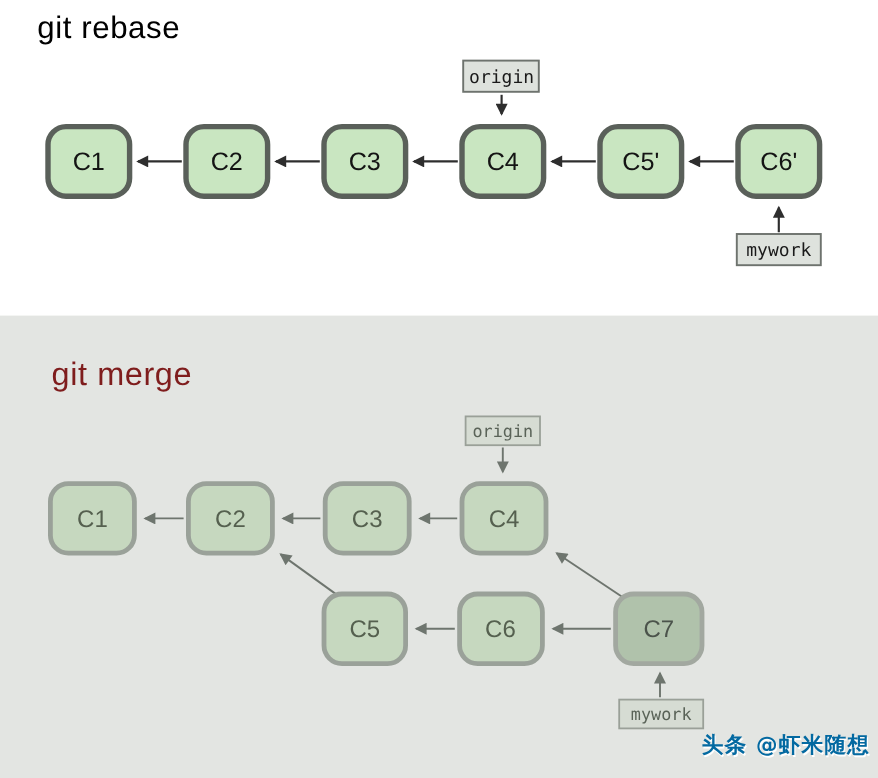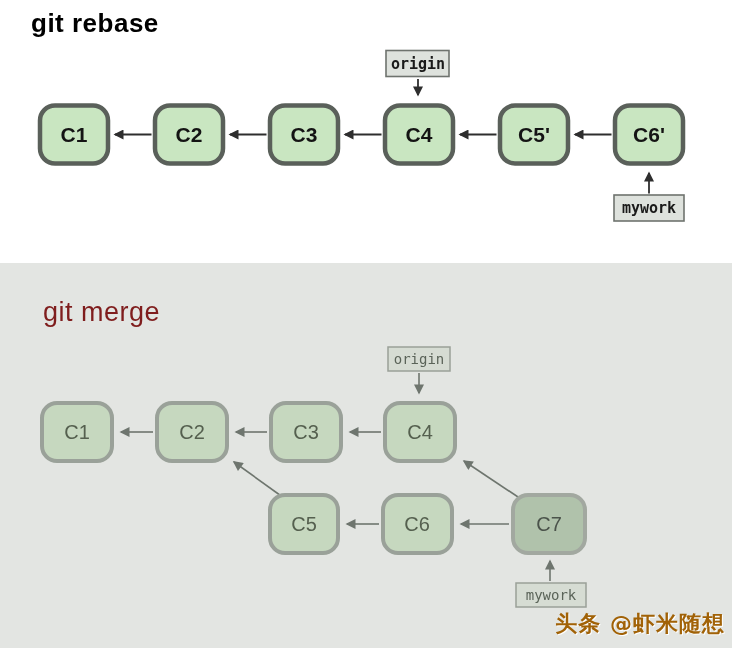--- a/index.html
+++ b/index.html
@@ -1,19 +1,19 @@
 <!DOCTYPE html>
 <html><head>
 <meta charset="utf-8">
 <style>
   html,body{margin:0;padding:0;}
   .page{position:relative;width:732px;height:648px;background:#ffffff;overflow:hidden;
         font-family:"Liberation Sans",sans-serif;}
   .panel{position:absolute;left:0;width:732px;}
-  .panel-rebase{top:0;height:263px;background:#ffffff;font-weight:bold;}
+  .panel-rebase{top:0;height:263px;background:#ffffff;}
   .panel-merge{top:263px;height:385px;background:#e3e5e2;}
   .diagram-svg{position:absolute;left:0;top:0;display:block;}
   .title{position:absolute;font-size:26px;letter-spacing:0.5px;white-space:nowrap;}
   .title-rebase{left:31px;top:8px;color:#000000;}
   .title-merge{left:43px;top:34px;color:#7f1d1d;font-size:27px;}
 
   
   .node-r{stroke:#5a605a;stroke-width:4.5;}
   .node-label-r{font-family:"Liberation Sans",sans-serif;font-size:21px;fill:#141414;
                 text-anchor:middle;}
@@ -26,22 +26,22 @@
   .node-m{stroke:#9aa199;stroke-width:4;}
   .node-merge-commit{stroke:#a2a8a0;stroke-width:4;}
   .node-label-m{font-family:"Liberation Sans",sans-serif;font-size:20px;fill:#55604f;
                 text-anchor:middle;}
   .node-label-mc{fill:#4b534b;}
   .arrow-m{stroke:#6e756e;stroke-width:1.6;}
   .ref-m{stroke:#9aa098;stroke-width:1.5;}
   .ref-label-m{font-family:"DejaVu Sans Mono","Liberation Mono",monospace;font-size:14px;
                fill:#5a6358;text-anchor:middle;}
 
-  .watermark{position:absolute;right:7px;top:609px;font-size:22px;font-weight:bold;
-             color:#a16207;text-shadow:1px 1px 0 rgba(255,255,255,0.95);
+  .watermark{position:absolute;right:7px;top:609px;font-size:18px;font-weight:bold;
+             color:#0369a1;text-shadow:1px 1px 0 rgba(255,255,255,0.95);
              font-family:"DejaVu Sans",sans-serif;letter-spacing:1px;white-space:nowrap;}
 </style>
 </head>
 <body>
 
 <div class="page">
 
   <section class="panel panel-rebase">
     <div class="title title-rebase">git rebase</div>
 

